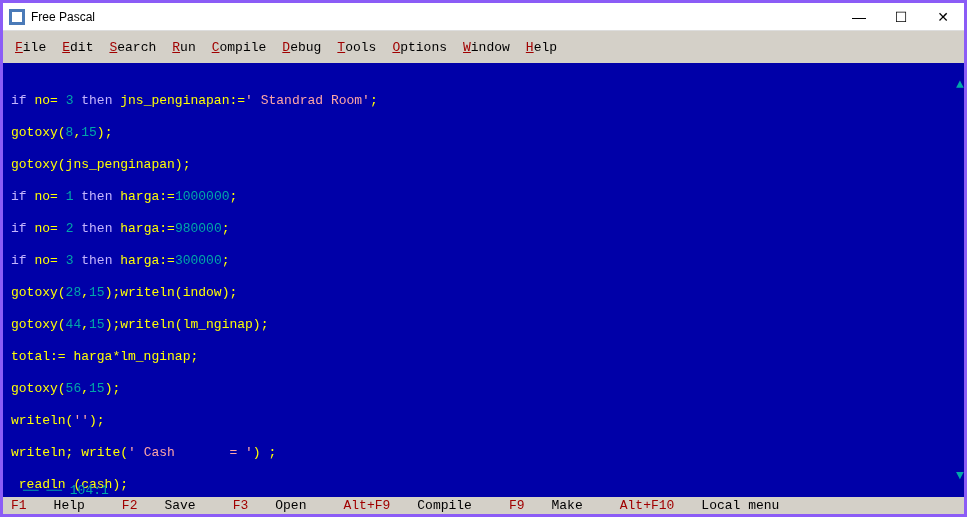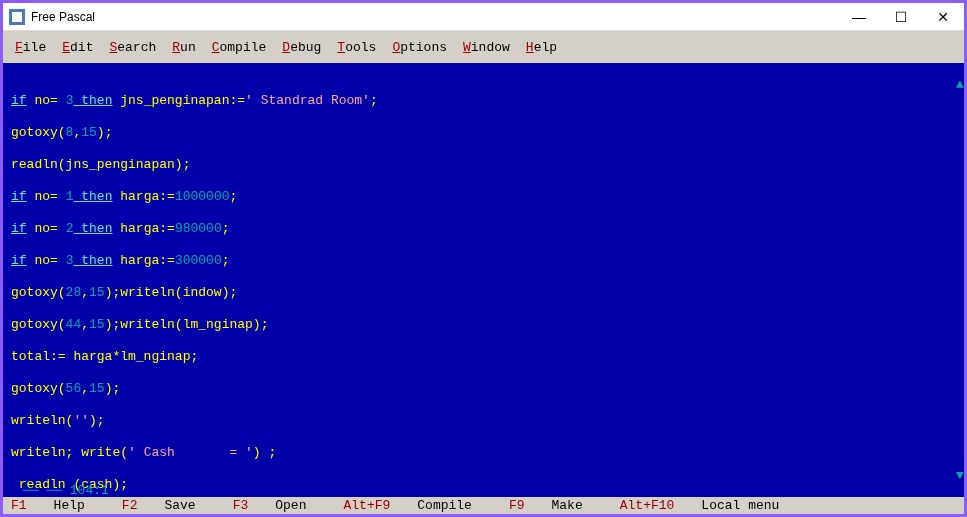--- a/index.html
+++ b/index.html
@@ -11,21 +11,21 @@
 .titlebar-btns { display: flex; }
 .titlebar-btn { width: 42px; height: 28px; display: flex; align-items: center; justify-content: center; font-family: Segoe UI, Arial, sans-serif; font-size: 14px; }
 .menubar { background: #d4d0c8; height: 19px; display: flex; align-items: center; font-size: 13px; padding: 16px 4px; }
 .menu-item { padding: 0 8px; color: #000; }
 .menu-item .ul { color: #a00000; text-decoration: underline; }
 .editor-area { flex: 1; background: #0000a8; position: relative; overflow: hidden; }
 .editor-frame { position: absolute; inset: 0; }
 .frame-top { position: absolute; top: 0; left: 0; right: 0; height: 14px; color: #fff; font-size: 13px; white-space: pre; overflow: hidden; }
 .code { position: absolute; top: 14px; left: 8px; right: 8px; bottom: 14px; color: #ffff00; font-size: 13px; line-height: 16px; white-space: pre; }
 .code div { height: 16px; }
-.kw { color: #5eead4; text-decoration: underline; }
+.kw { color: #c4b5fd; }
 .num { color: #00a8a8; }
 .str { color: #fca5a5; }
 .frame-bottom { position: absolute; bottom: 0; left: 0; right: 0; height: 14px; color: #fff; font-size: 13px; }
 .frame-bottom-text { position: absolute; left: 20px; color: #00a8a8; }
 .scroll-right { position: absolute; right: 0; top: 14px; bottom: 14px; width: 8px; color: #00a8a8; font-size: 13px; }
 .statusbar { background: #d4d0c8; height: 17px; display: flex; align-items: center; font-size: 13px; padding: 0 4px; gap: 27px; }
 .sb-key { color: #a00000; margin-left: 4px; }
 .sb-lbl { color: #000; margin-right: 6px; }
 </style>
 </head>
@@ -62,21 +62,21 @@
     <div class="editor-frame">
       <div class="frame-top">
         
         
         
       </div>
 
       <div class="code">
 <div><span class="kw">if</span><span> no= </span><span class="num">3</span><span class="kw"> then</span><span> jns_penginapan:=</span><span class="str">' Standrad Room'</span><span>;</span></div>
 <div><span>gotoxy(</span><span class="num">8</span><span>,</span><span class="num">15</span><span>);</span></div>
-<div><span>readln(jns_penginapan);</span></div>
+<div><span>gotoxy(jns_penginapan);</span></div>
 <div><span class="kw">if</span><span> no= </span><span class="num">1</span><span class="kw"> then</span><span> harga:=</span><span class="num">1000000</span><span>;</span></div>
 <div><span class="kw">if</span><span> no= </span><span class="num">2</span><span class="kw"> then</span><span> harga:=</span><span class="num">980000</span><span>;</span></div>
 <div><span class="kw">if</span><span> no= </span><span class="num">3</span><span class="kw"> then</span><span> harga:=</span><span class="num">300000</span><span>;</span></div>
 <div><span>gotoxy(</span><span class="num">28</span><span>,</span><span class="num">15</span><span>);writeln(indow);</span></div>
 <div><span>gotoxy(</span><span class="num">44</span><span>,</span><span class="num">15</span><span>);writeln(lm_nginap);</span></div>
 <div><span>total:= harga*lm_nginap;</span></div>
 <div><span>gotoxy(</span><span class="num">56</span><span>,</span><span class="num">15</span><span>);</span></div>
 <div><span>writeln(</span><span class="str">''</span><span>);</span></div>
 <div><span>writeln; write(</span><span class="str">' Cash       = '</span><span>) ;</span></div>
 <div><span> readln (cash);</span></div>

